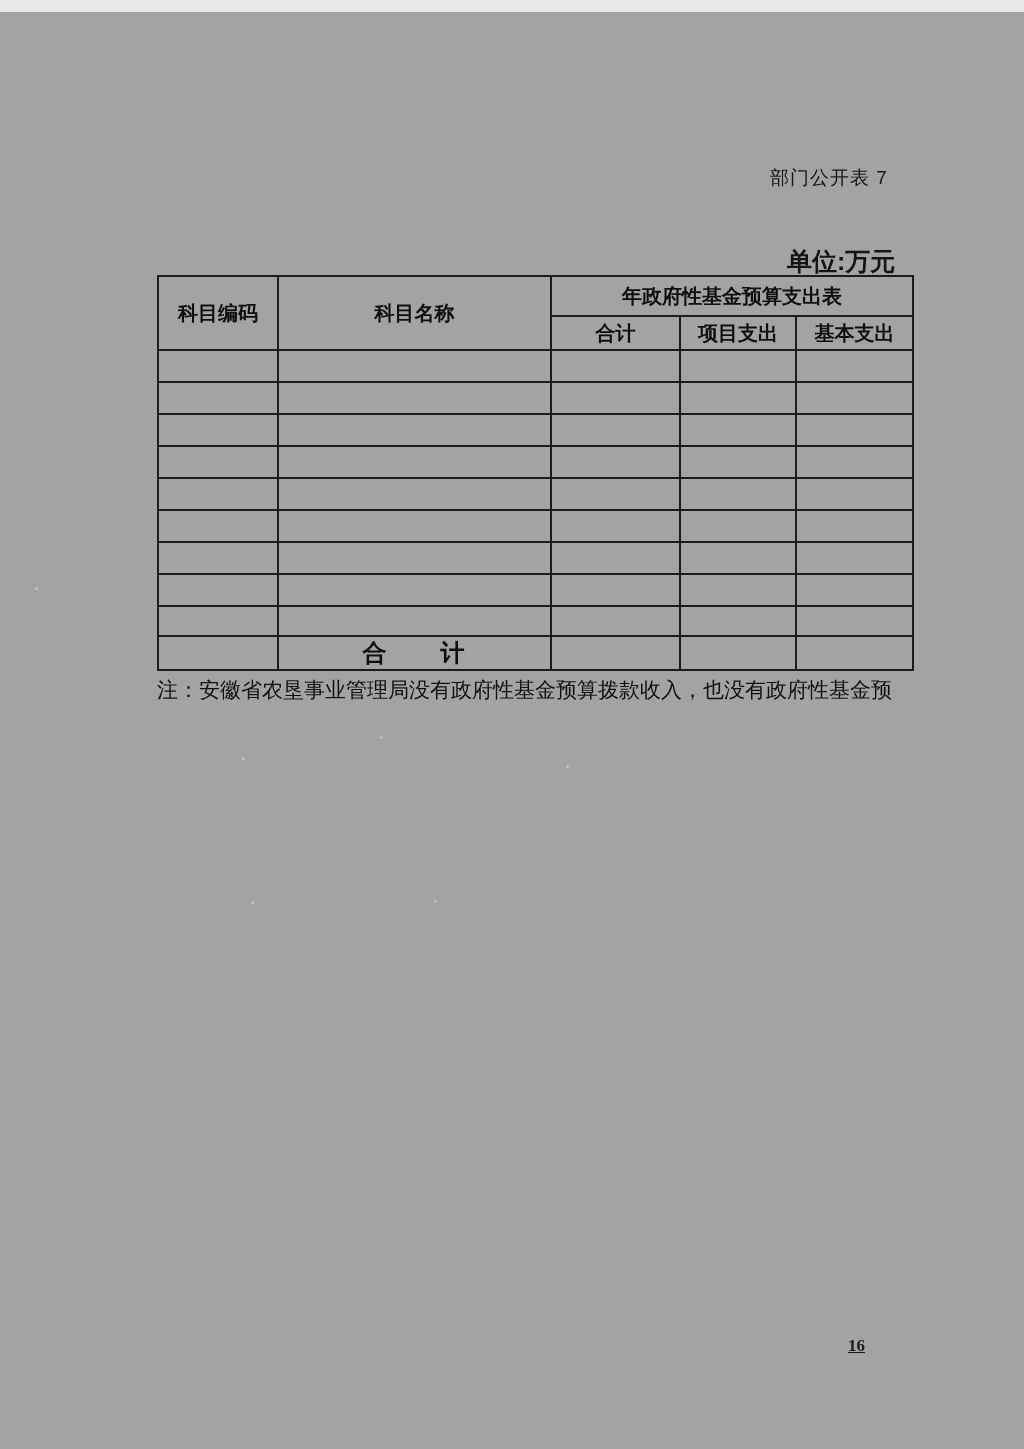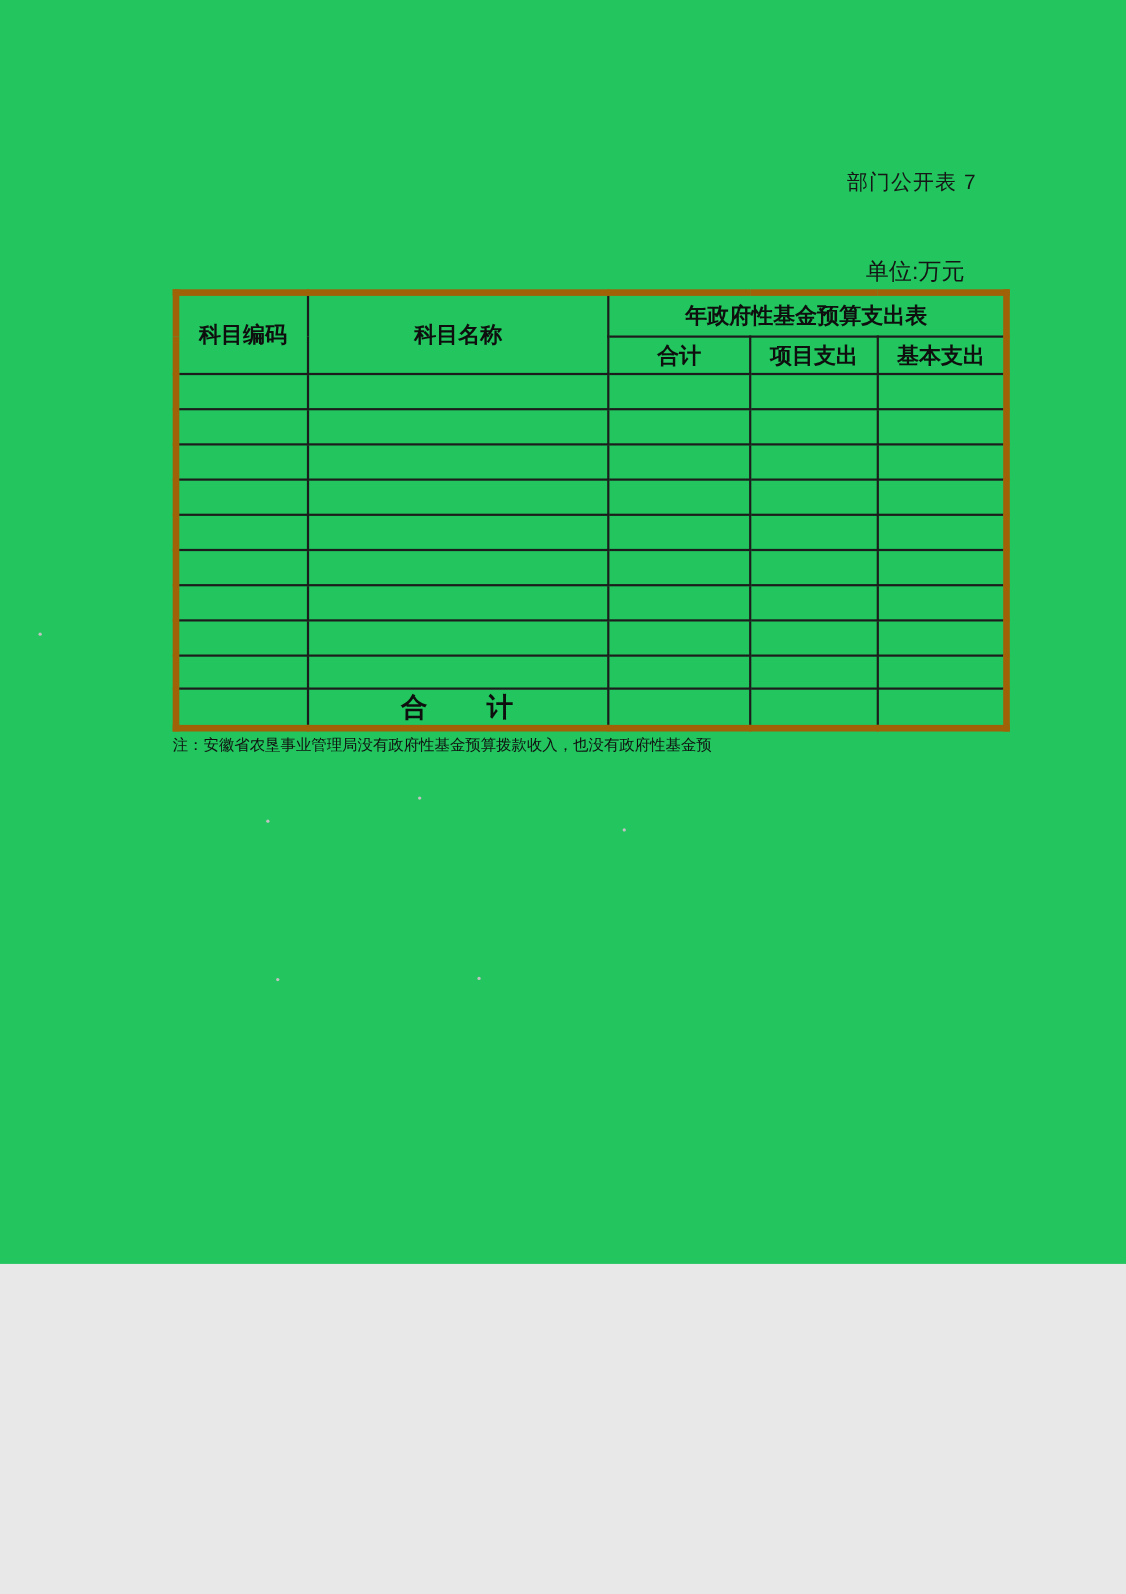--- a/index.html
+++ b/index.html
@@ -3,26 +3,26 @@
 <meta charset="utf-8">
 <style>
   html, body {
     margin: 0;
     padding: 0;
     background: #e8e8e8;
   }
   .page {
     position: relative;
     width: 1024px;
-    height: 1149px;
-    background: #22c55e;
+    height: 1438px;
+    background: #a3a3a3;
     font-family: "Liberation Sans", sans-serif;
     color: #121212;
     overflow: hidden;
-    margin: 0 auto;
+    margin: 12px auto;
   }
   .corner-label {
     position: absolute;
     top: 153px;
     left: 770px;
     font-size: 19px;
     letter-spacing: 1px;
     color: #161616;
   }
   .doc-title {
@@ -34,32 +34,32 @@
     text-align: center;
     font-size: 28px;
     font-weight: 700;
     letter-spacing: 1px;
     color: #0d0d0d;
   }
   .unit-label {
     position: absolute;
     top: 233px;
     left: 787px;
-    font-size: 21px;
-    font-weight: 400;
+    font-size: 25px;
+    font-weight: 700;
     color: #141414;
   }
   table.budget {
     position: absolute;
     left: 157px;
     top: 263px;
     width: 755px;
     border-collapse: collapse;
     table-layout: fixed;
-    border: 6px solid #a16207;
+    border: 1px solid #a16207;
   }
   table.budget th,
   table.budget td {
     border: 2px solid #1c1c1c;
     padding: 0;
     overflow: hidden;
   }
   table.budget th {
     font-size: 20px;
     font-weight: 700;
@@ -81,21 +81,21 @@
     font-size: 24px;
     font-weight: 700;
     letter-spacing: 2px;
   }
   .note {
     position: absolute;
     left: 157px;
     top: 663px;
     width: 770px;
     margin: 0;
-    font-size: 14px;
+    font-size: 21px;
     line-height: 29px;
     font-weight: 500;
     color: #101010;
   }
   .page-number {
     position: absolute;
     left: 848px;
     top: 1324px;
     font-size: 17px;
     font-weight: 600;

